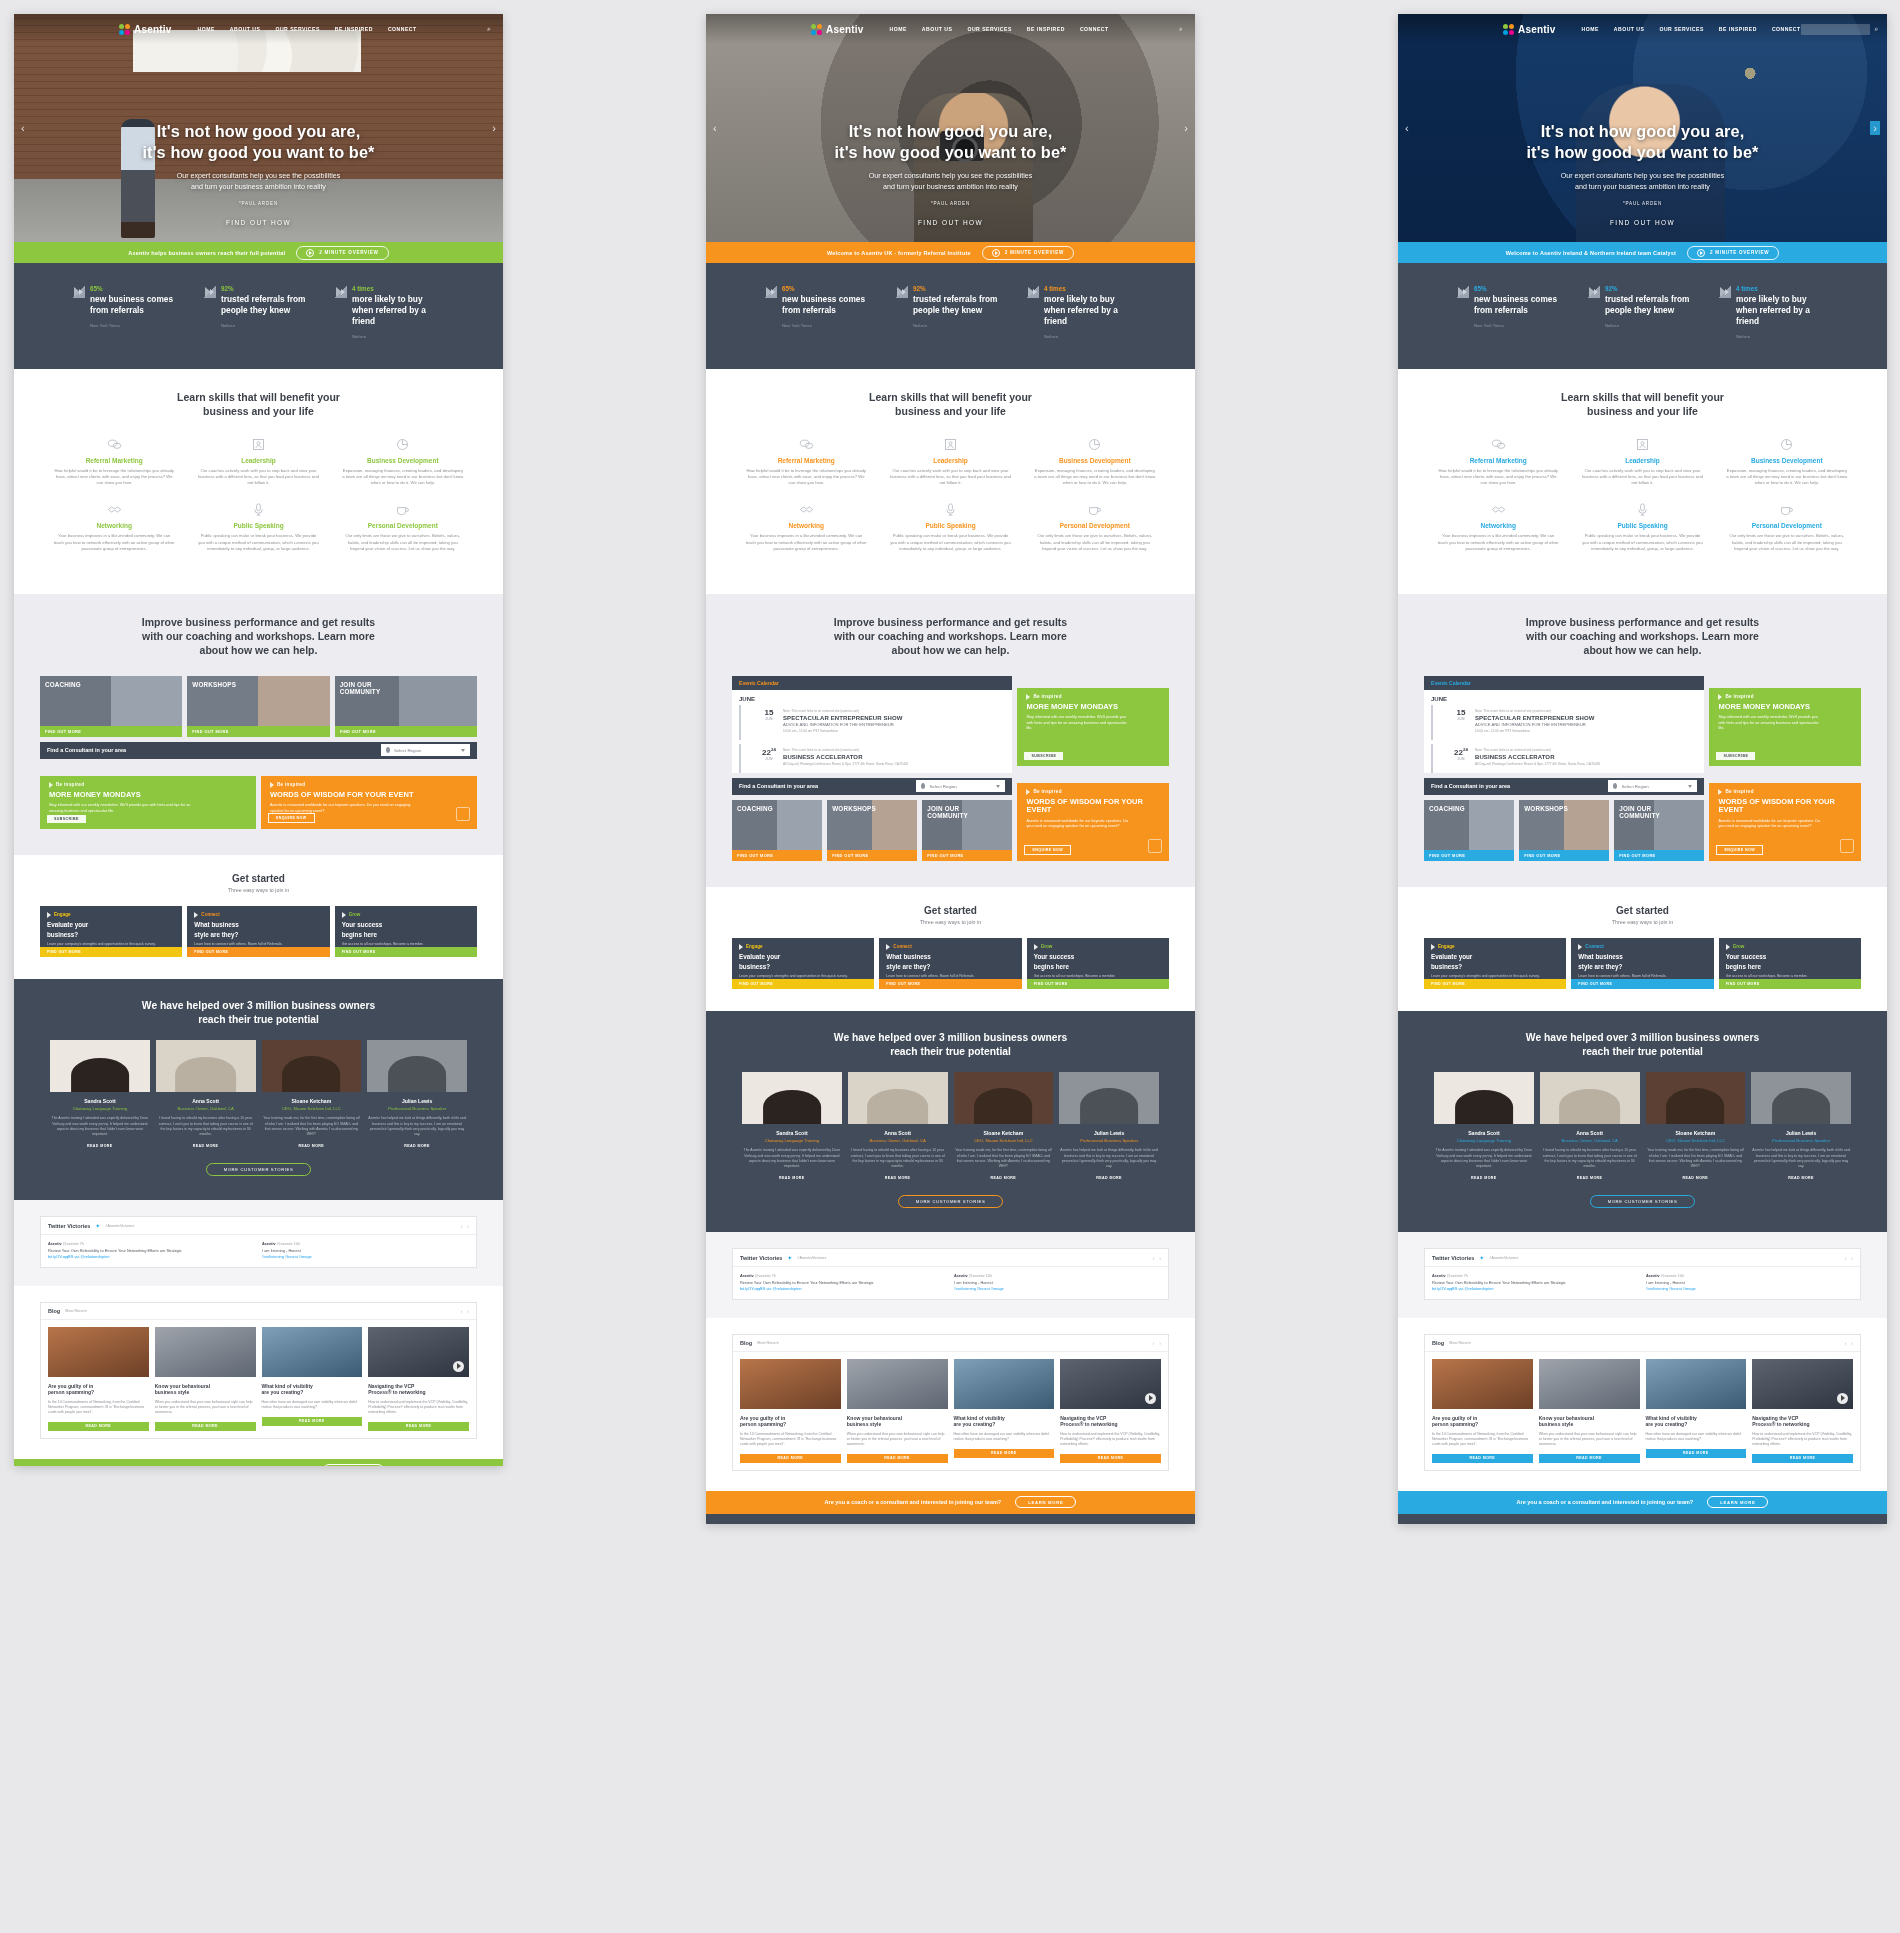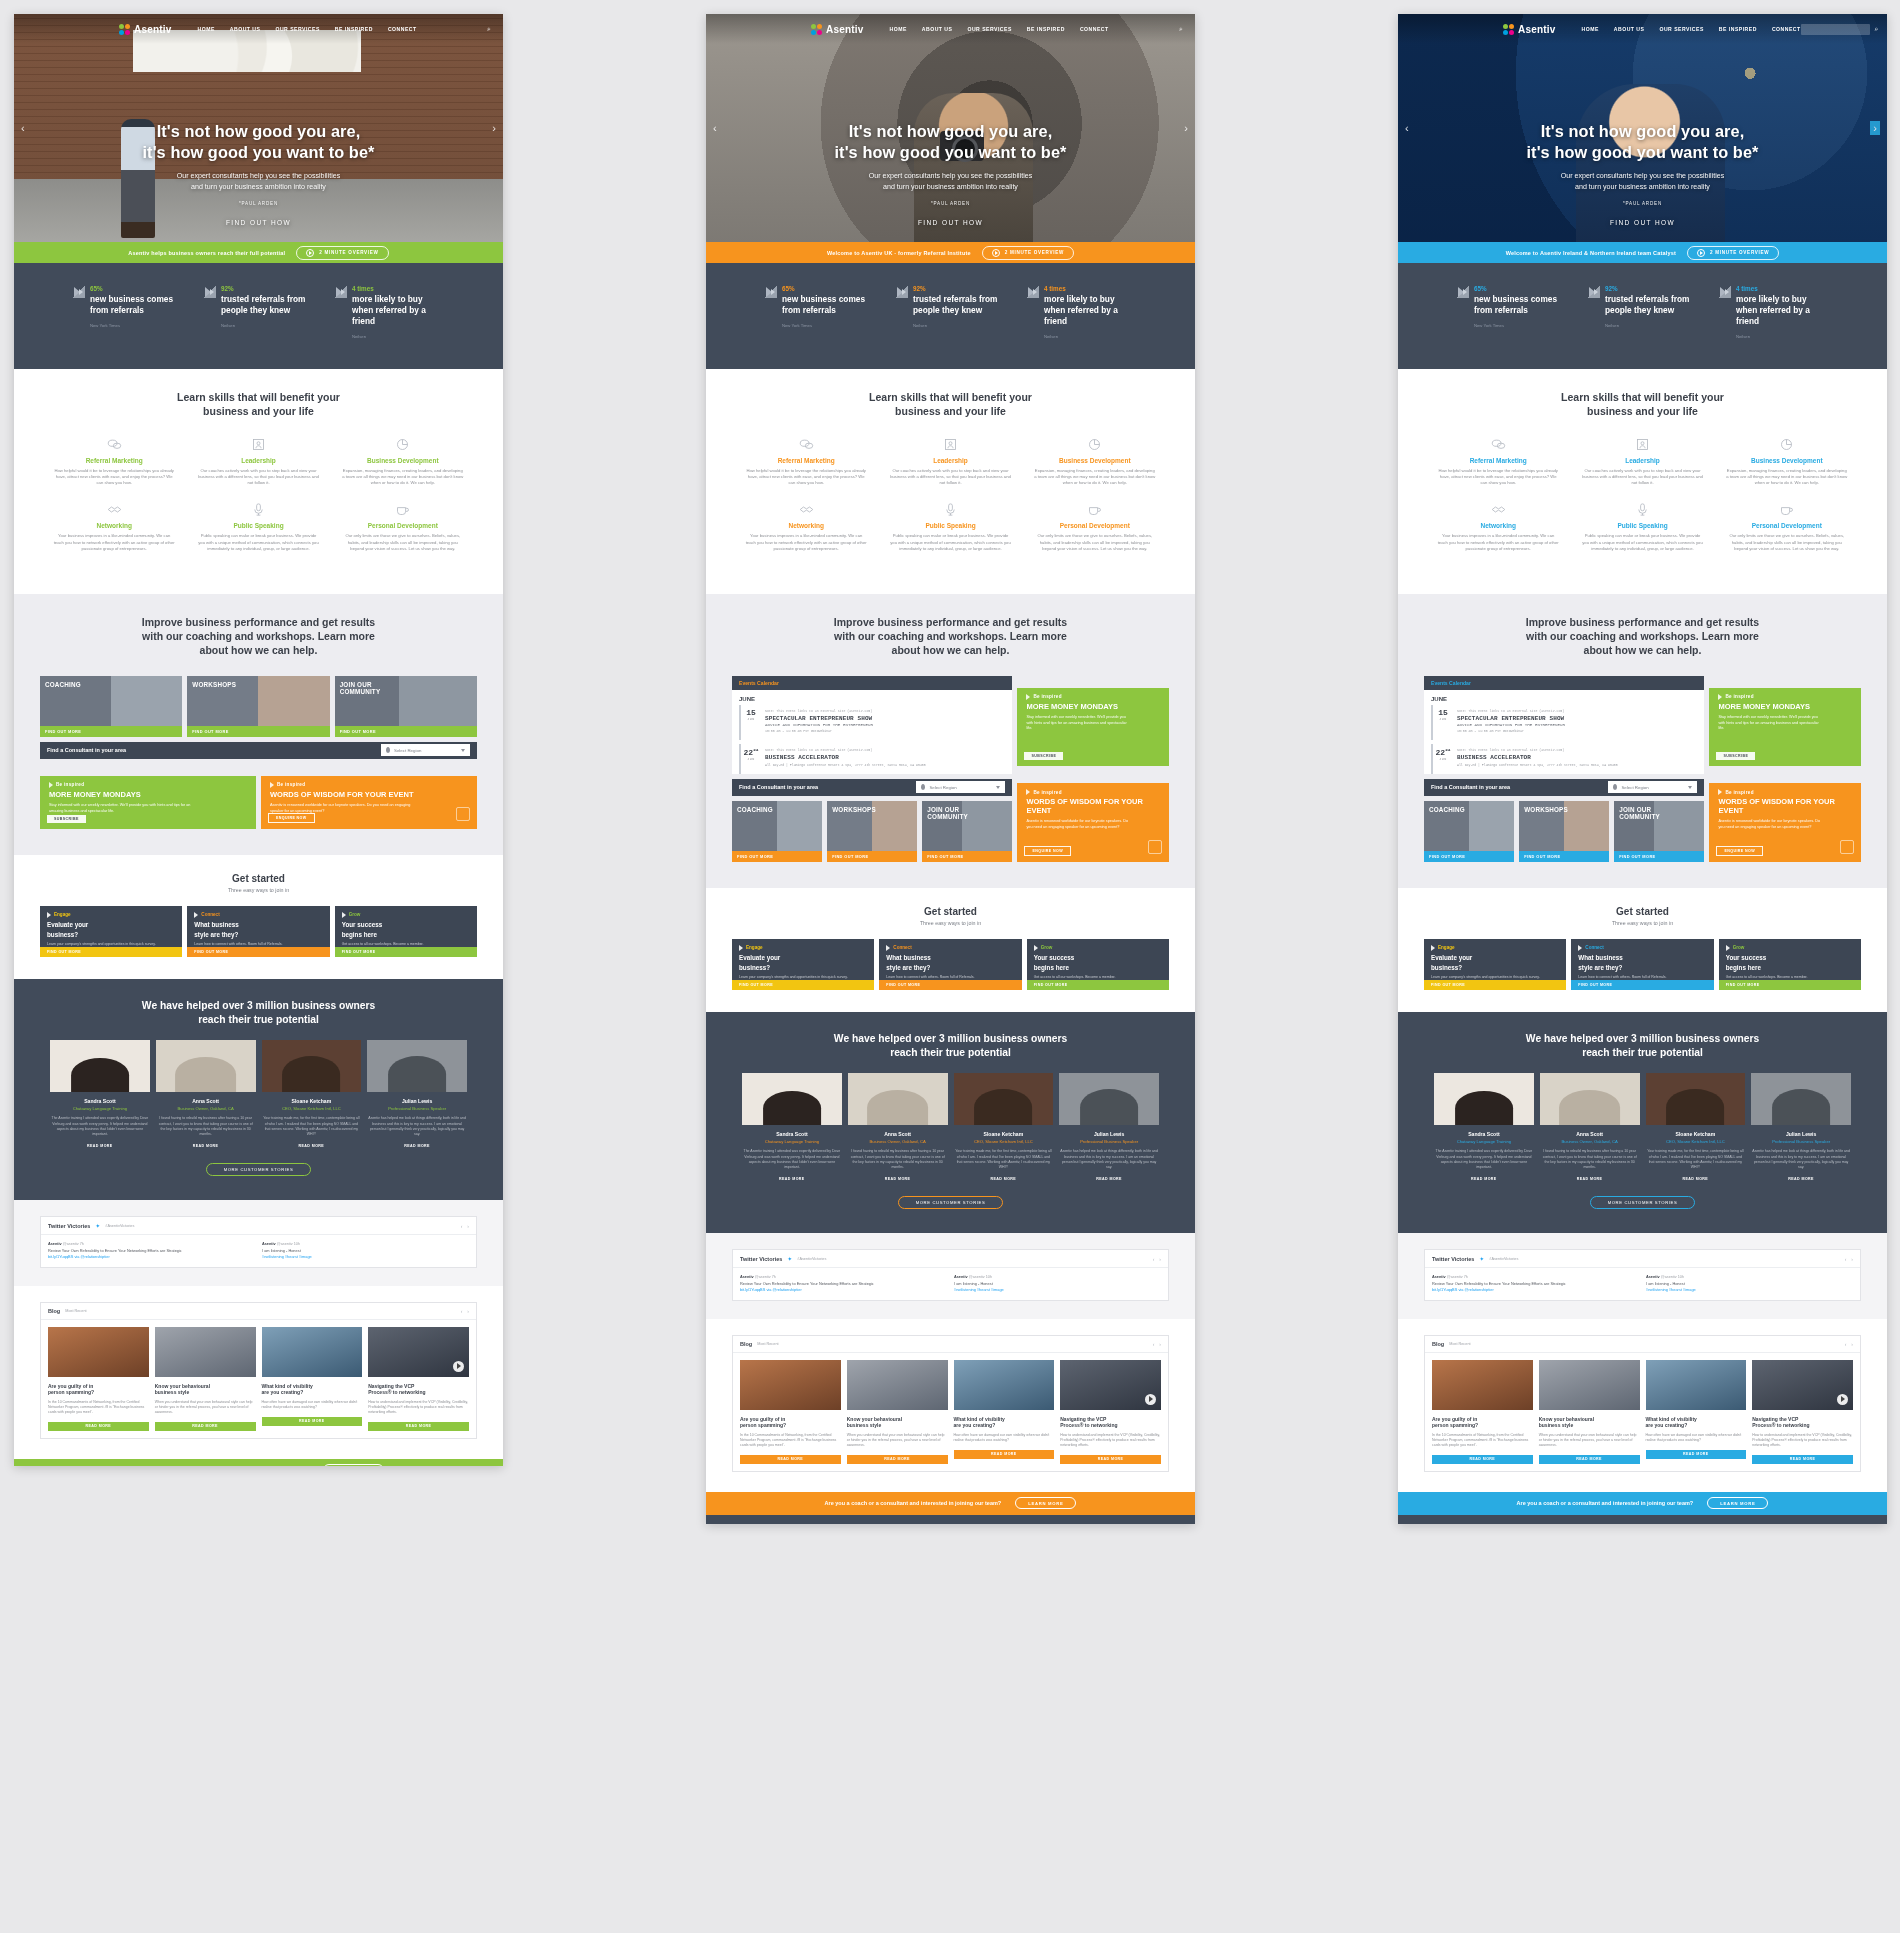--- a/index.html
+++ b/index.html
@@ -128,21 +128,21 @@
   .promo-h{font-size:7.5px;font-weight:700;line-height:1.14;margin-top:3px;}
   .promo-d{font-size:3.8px;line-height:1.45;margin-top:4px;opacity:.95;max-width:78%;}
   .promo-btn{position:absolute;left:7px;bottom:6px;background:rgba(255,255,255,.92);color:#4a4f58;font-size:3.6px;font-weight:700;letter-spacing:0.4px;padding:2px 7px;}
   .promo-btn.out{background:transparent;border:1px solid rgba(255,255,255,.9);color:#fff;}
   .promo-badge{position:absolute;right:7px;bottom:8px;width:14px;height:14px;opacity:.55;border:1px solid #fff;border-radius:2px;}
 
   
   .ev{background:#fff;}
   .ev-h{background:#3d4654;color:#f7941e;font-size:5.1px;font-weight:700;padding:4px 7px;}
   .ev-m{font-size:6px;font-weight:700;color:#3c414a;padding:6px 7px 3px;}
-  .ev-item{display:flex;gap:6px;padding:4px 7px 7px 2px;border-left:2px solid #c9ced6;margin:0 7px 4px;font-family:Liberation Mono, monospace;}
+  .ev-item{display:flex;gap:6px;padding:4px 7px 7px 20px;border-left:2px solid #c9ced6;margin:0 7px 4px;}
   .ev-d{width:16px;text-align:center;flex:none;}
   .ev-dd{font-size:8px;font-weight:700;color:#3c414a;line-height:1;}
   .ev-dm{font-size:3.4px;color:#8d8f94;letter-spacing:0.4px;}
   .ev-note{font-size:3.2px;color:#a0a3a9;margin-bottom:2px;}
   .ev-t{font-size:6px;font-weight:600;color:#3c414a;letter-spacing:0.1px;}
   .ev-s{font-size:4.2px;color:#6f737b;margin-top:1px;}
   .ev-meta{font-size:3.2px;color:#9a9da3;margin-top:2px;}
 
   
   .started{background:#fff;padding:18px 0 22px;}

